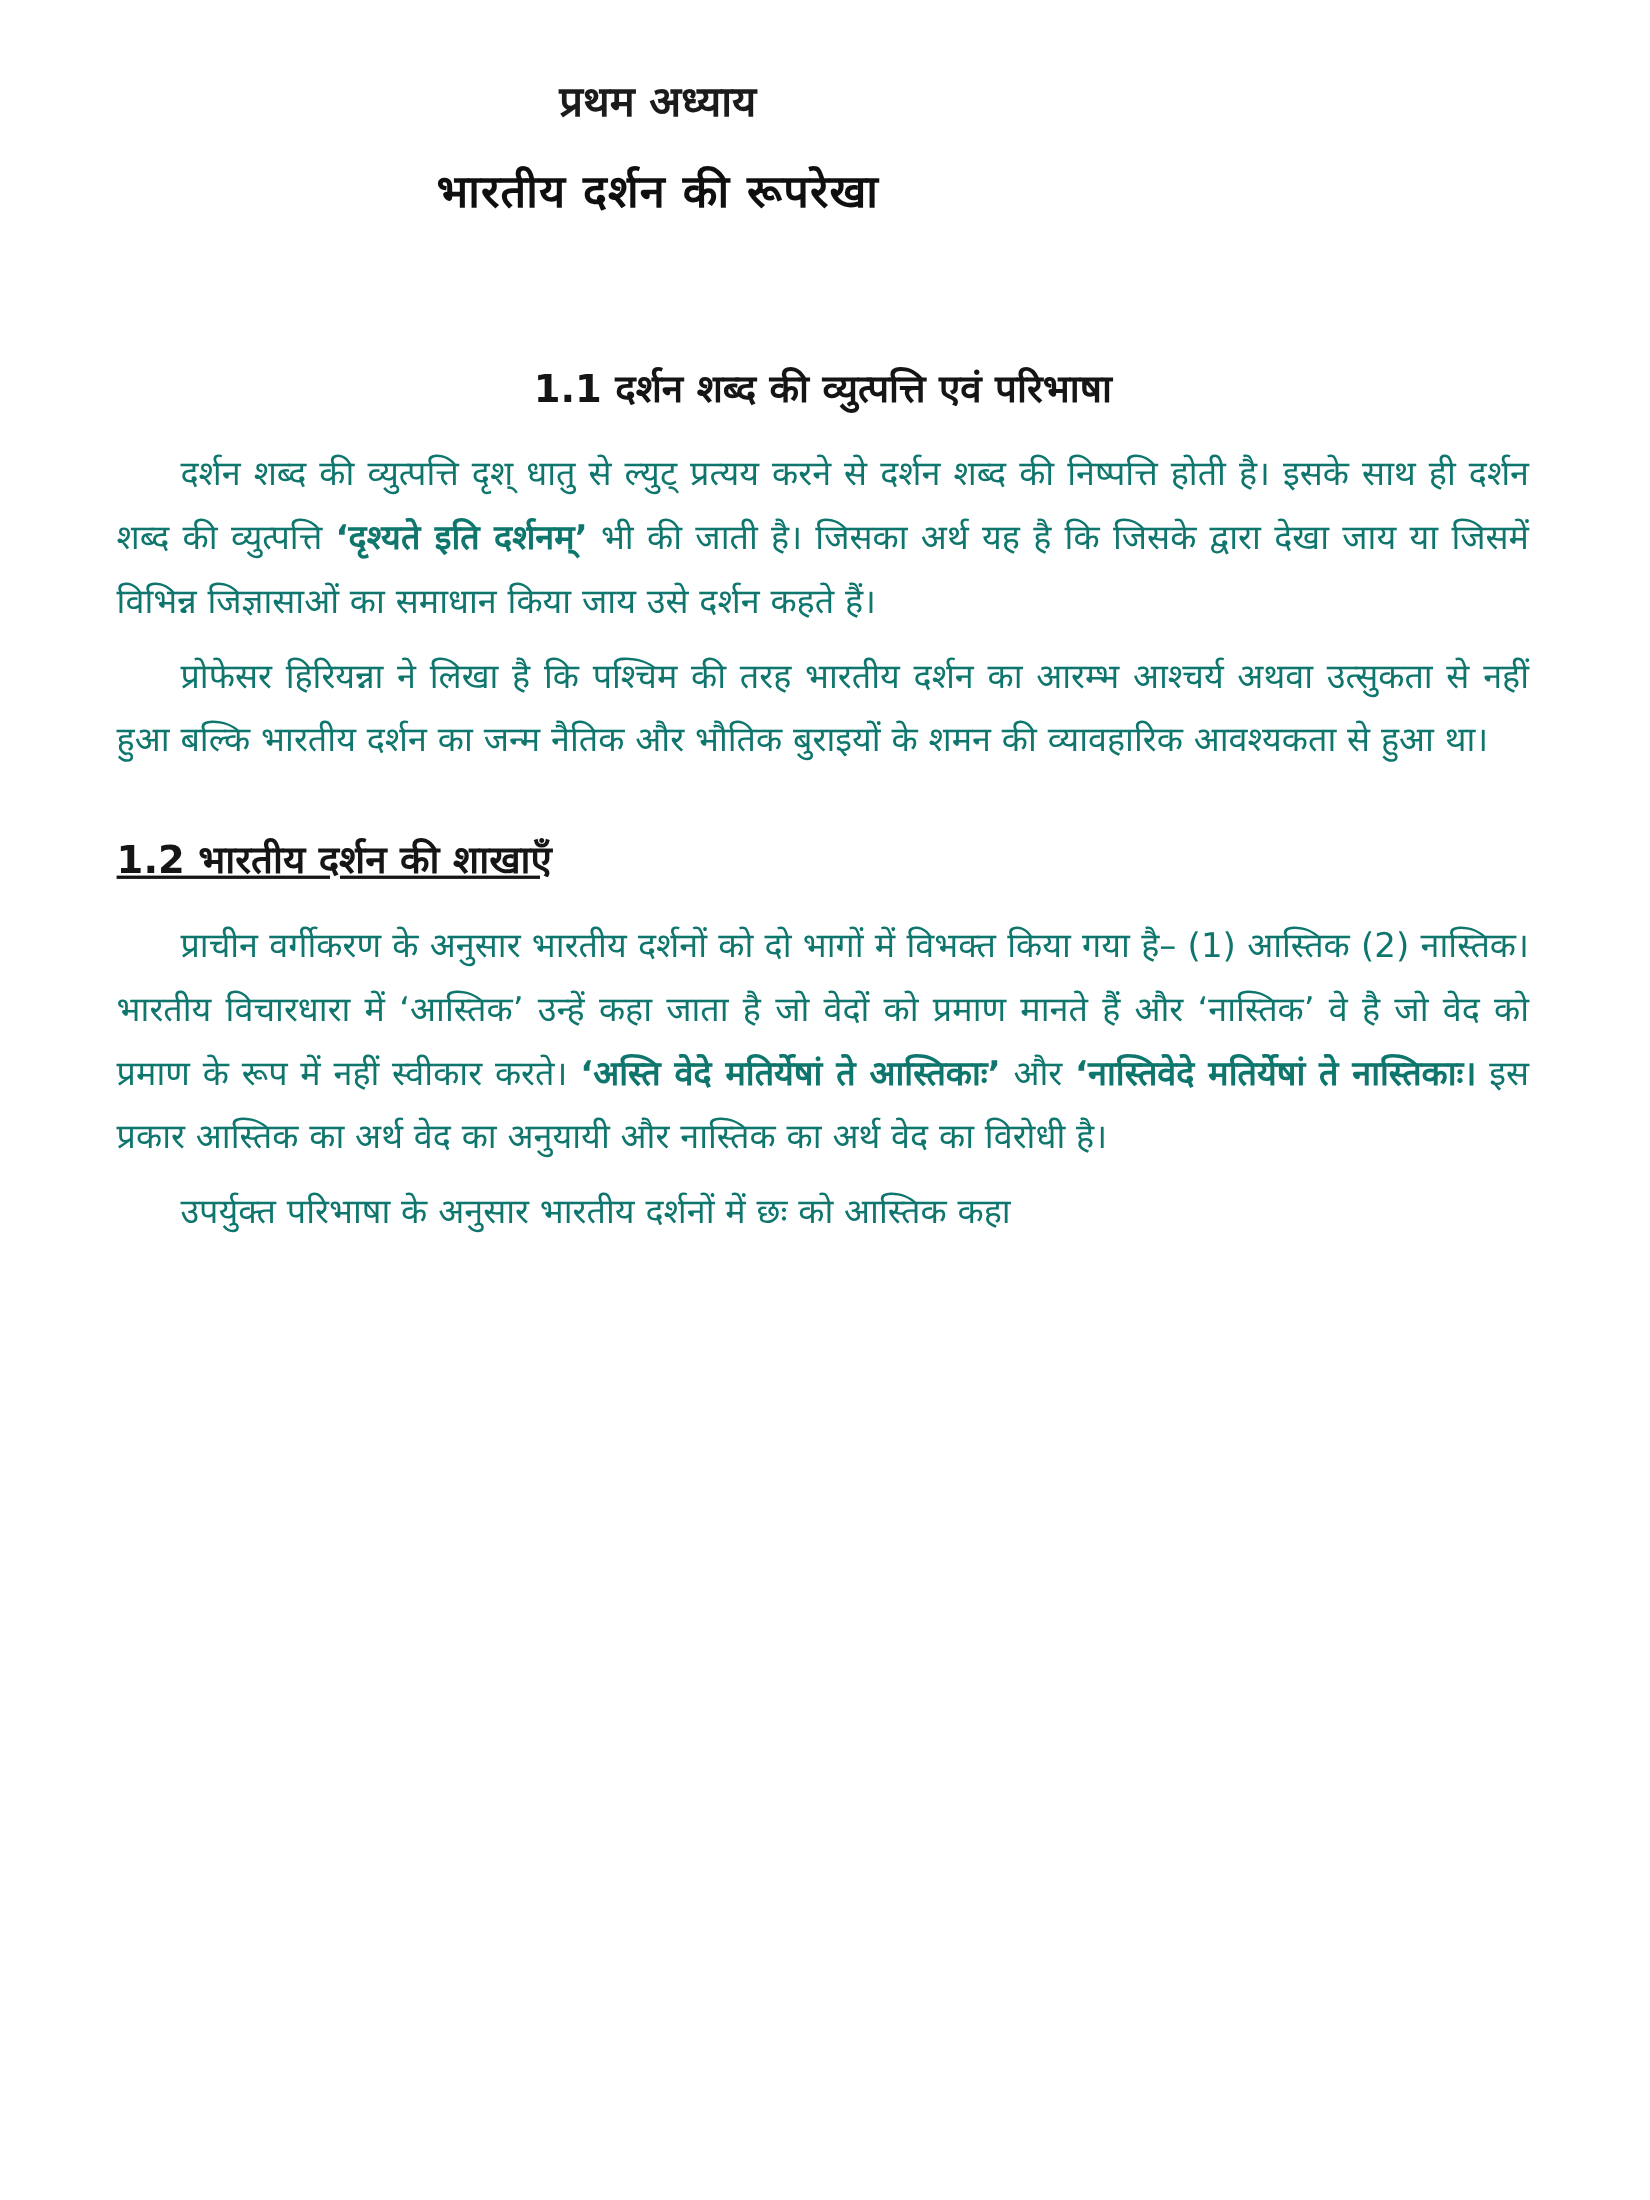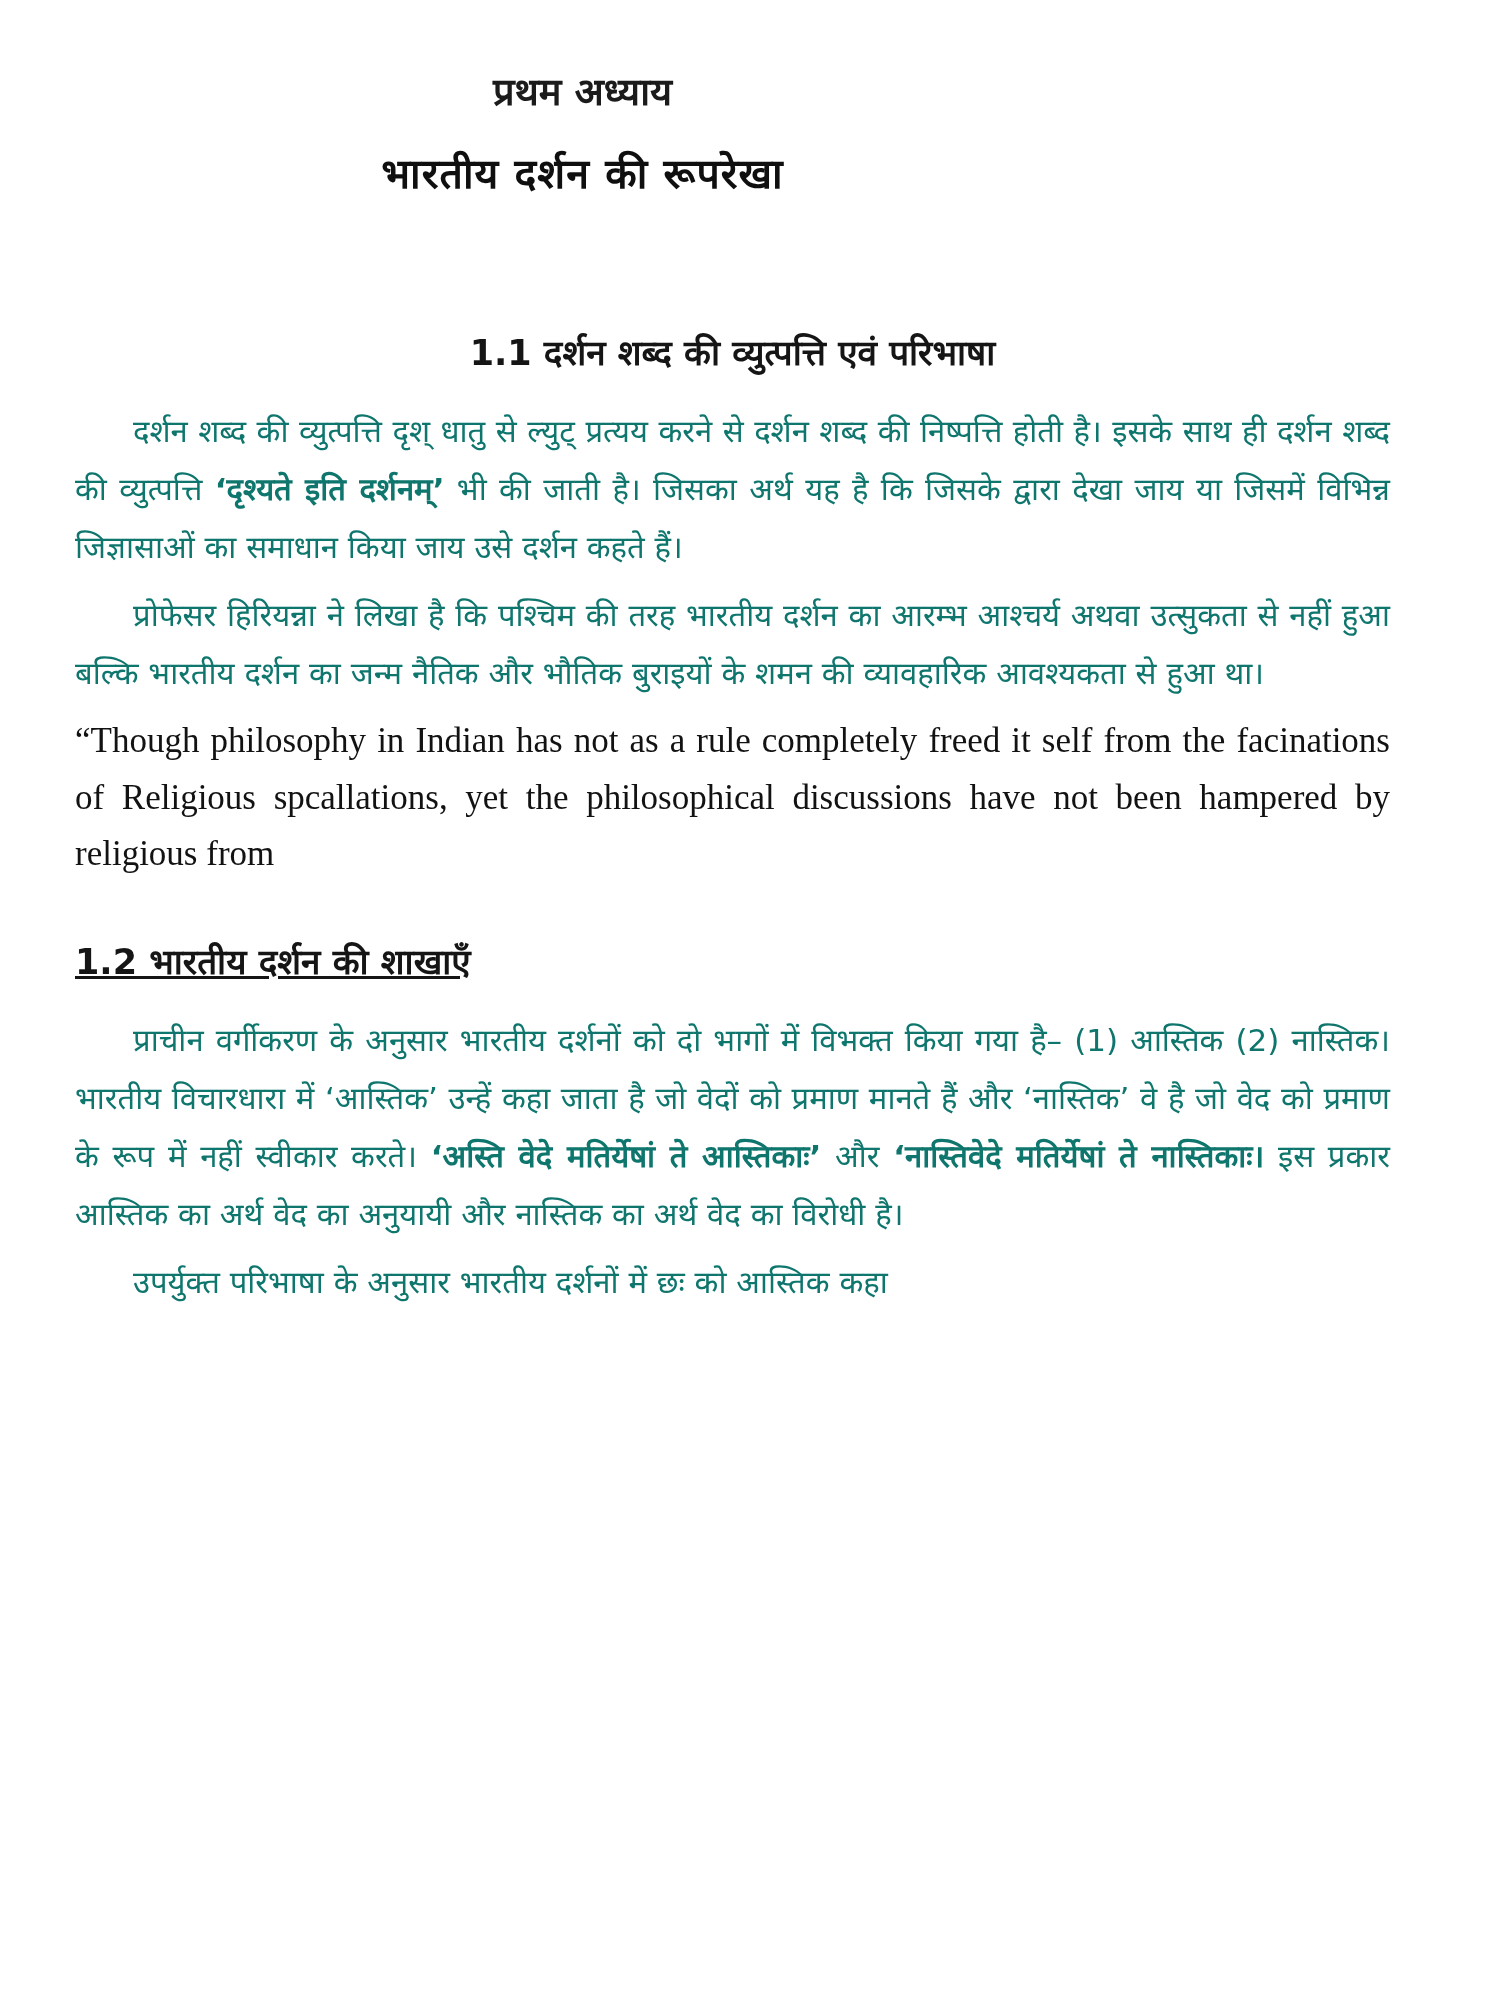--- a/index.html
+++ b/index.html
@@ -8,21 +8,21 @@
     height: 2000px;
     background: #ffffff;
     color: #141414;
     font-family: "DejaVu Sans", sans-serif;
     overflow: hidden;
   }
   .page {
     box-sizing: border-box;
     width: 1500px;
     height: 2000px;
-    padding: 52px 110px 0 75px;
+    padding: 52px 110px 0 106px;
     background: #ffffff;
   }
   
   .chapter {
     text-align: center;
     margin: 12px 300px 6px 0;
     font-size: 38px;
     font-weight: 600;
     color: #1b1b1b;
   }
@@ -69,21 +69,20 @@
 
   <h1 class="title">भारतीय दर्शन की रूपरेखा</h1>
 
   <h2 class="sec-heading first">1.1 दर्शन शब्द की व्युत्पत्ति एवं परिभाषा</h2>
 
   <p class="body indent"><span>दर्शन शब्द की व्युत्पत्ति दृश् धातु से ल्युट् प्रत्यय करने से दर्शन शब्द की निष्पत्ति होती है। इसके साथ ही दर्शन शब्द की व्युत्पत्ति </span><span class="b">‘दृश्यते इति दर्शनम्’</span><span> भी की जाती है। जिसका अर्थ यह है कि जिसके द्वारा देखा जाय या जिसमें विभिन्न जिज्ञासाओं का समाधान किया जाय उसे दर्शन कहते हैं।</span></p>
 
   <p class="body indent">प्रोफेसर हिरियन्ना ने लिखा है कि पश्चिम की तरह भारतीय दर्शन का आरम्भ आश्चर्य अथवा उत्सुकता से नहीं हुआ बल्कि भारतीय दर्शन का जन्म नैतिक और भौतिक बुराइयों के शमन की व्यावहारिक आवश्यकता से हुआ था।</p>
 
 
-  <p class="english">“Though philosophy in Indian has not as a rule completely freed it self from the facinations of Religious spcallations, yet the philo­sophical discussions have not been hampered by religious from</p>
 
   <h2 class="sec-heading second">1.2 भारतीय दर्शन की शाखाएँ</h2>
 
   <p class="body indent"><span>प्राचीन वर्गीकरण के अनुसार भारतीय दर्शनों को दो भागों में विभक्त किया गया है– (1) आस्तिक (2) नास्तिक। भारतीय विचारधारा में ‘आस्तिक’ उन्हें कहा जाता है जो वेदों को प्रमाण मानते हैं और ‘नास्तिक’ वे है जो वेद को प्रमाण के रूप में नहीं स्वीकार करते। </span><span class="b">‘अस्ति वेदे मतिर्येषां ते आस्तिकाः’</span><span> और </span><span class="b">‘नास्तिवेदे मतिर्येषां ते नास्तिकाः।</span><span> इस प्रकार आस्तिक का अर्थ वेद का अनुयायी और नास्तिक का अर्थ वेद का विरोधी है।</span></p>
 
   <p class="body indent">उपर्युक्त परिभाषा के अनुसार भारतीय दर्शनों में छः को आस्तिक कहा</p>
 
 </div>
 
 </body></html>

